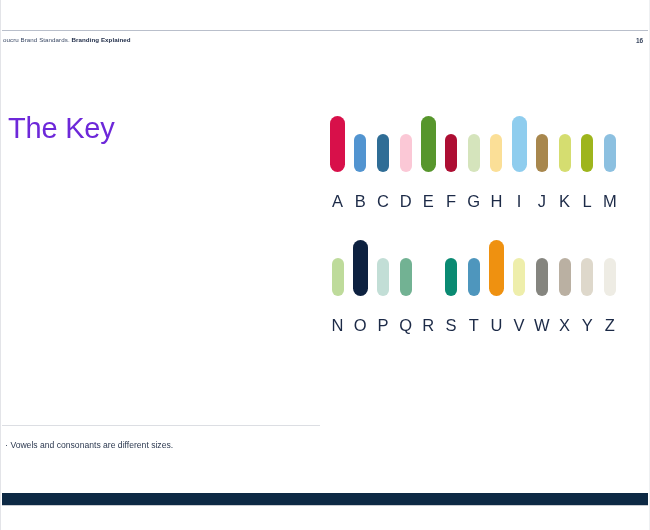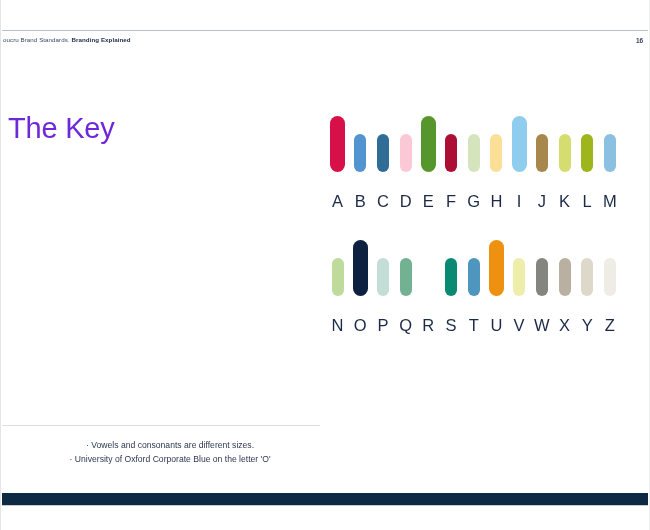--- a/index.html
+++ b/index.html
@@ -134,21 +134,20 @@
     position: absolute;
     left: 5px;
     top: 439px;
     width: 330px;
   }
   .note-line {
     font-size: 8.6px;
     color: #2c3950;
     line-height: 13.5px;
     white-space: nowrap;
-    text-align: center;
   }
   .note-line .dot {
     display: inline-block;
     vertical-align: middle;
     margin-right: 2.5px;
     font-size: 8.6px;
     line-height: 13.5px;
     color: #2c3950;
   }
 
@@ -252,21 +251,18 @@
         <div class="letter" style="left: 247.2px; width: 20px;">Y</div>
         <div class="letter" style="left: 269.9px; width: 20px;">Z</div>
       </div>
   </div>
 
   <div class="notes-rule"></div>
   <div class="notes">
     <div class="note-line">
       <span class="dot">·</span><span>Vowels and consonants are different sizes.</span>
     </div>
-    <div class="note-line">
-      <span class="dot">·</span><span>University of Oxford Corporate Blue on the letter 'O'</span>
-    </div>
   </div>
 
   <div class="bottom-bar"></div>
   <div class="bottom-bar-shadow"></div>
 
 </div>
 
 </body></html>

